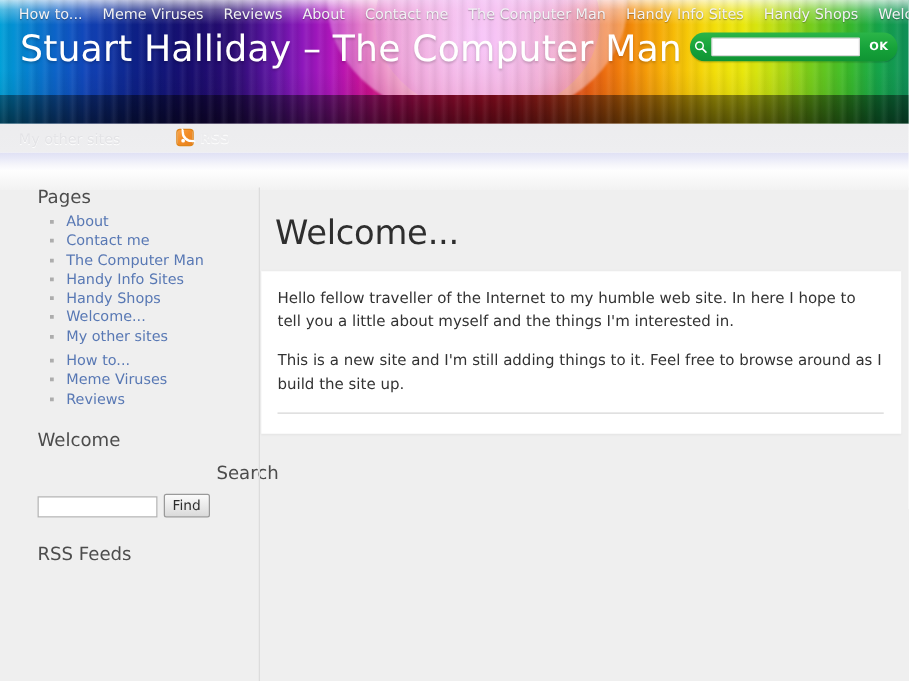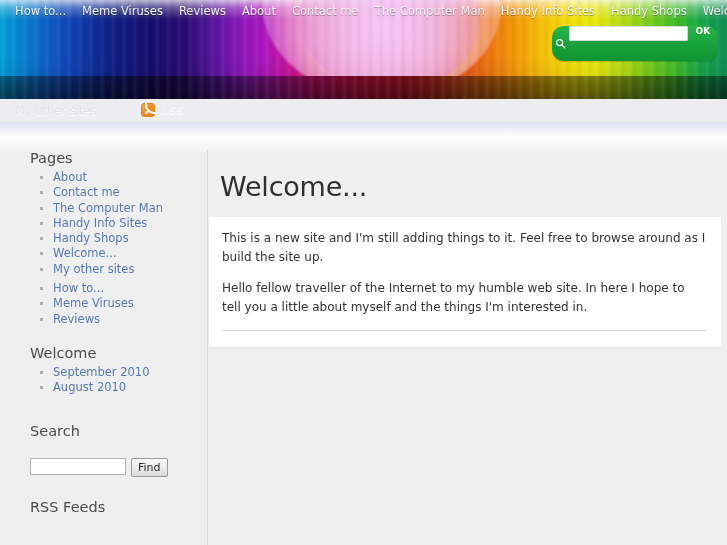--- a/index.html
+++ b/index.html
@@ -89,25 +89,26 @@
     letter-spacing: 0.1px;
     white-space: nowrap;
     text-shadow: 0 1px 2px rgba(0,0,0,0.18);
     z-index: 6;
   }
 
   
   .hdr-search {
     position: absolute;
     left: 552px; top: 26px;
-    width: 166px; height: 35px;
+    width: 166px; height: 23px;
     border-radius: 12px;
     background: linear-gradient(to bottom, #2bb548 0%, #16a23a 55%, #0f9433 100%);
     box-shadow: 0 1px 1px rgba(0,0,0,0.18);
     display: flex;
+    align-items: center;
     z-index: 7;
   }
   .hdr-search .mag {
     width: 17px; height: 100%;
     display: flex; align-items: center; justify-content: center;
     flex: 0 0 auto;
   }
   .hdr-search input {
     flex: 1 1 auto;
     height: 15px;
@@ -303,23 +304,23 @@
     width: 3px; height: 3px;
     background: #adadad;
   }
   .side-list a {
     color: #5878b4;
     text-decoration: none;
     cursor: pointer;
   }
 
   .search-box {
-    margin-top: 19px;
+    margin-top: 8px;
     display: flex;
-    align-items: flex-start;
+    align-items: flex-end;
     gap: 5px;
   }
   .search-box input {
     width: 96px;
     height: 17px;
     border: 1px solid #b3b3b3;
     background: #ffffff;
     font-size: 11px;
     padding: 0 3px;
     outline: none;
@@ -389,20 +390,21 @@
 <body>
 
 <div id="page">
 
   <div class="banner">
     <div class="glow"></div>
     <div class="glow2"></div>
     <div class="stripes"></div>
   </div>
 
+  <div class="site-title">Stuart Halliday – The Computer Man</div>
 
   <div class="hdr-search">
     <span class="mag">
       <svg width="11" height="11" viewBox="0 0 12 12" aria-hidden="true">
         <circle cx="5" cy="5" r="3.3" fill="none" stroke="#ffffff" stroke-width="1.3"></circle>
         <line x1="7.5" y1="7.5" x2="10.6" y2="10.6" stroke="#ffffff" stroke-width="1.5" stroke-linecap="round"></line>
       </svg>
     </span>
     <input type="text" value="" placeholder="" style="">
     <span class="ok">OK</span>
@@ -449,37 +451,33 @@
       <li><a>My other sites</a></li>
     </ul>
 
     <ul class="side-list">
       <li><a>How to...</a></li>
       <li><a>Meme Viruses</a></li>
       <li><a>Reviews</a></li>
     </ul>
 
     <h3 class="side-h" style="margin-top:18px;">Welcome</h3>
-    <ul class="side-list">
-      <li><a>September 2010</a></li>
-      <li><a>August 2010</a></li>
-    </ul>
-
-    <h3 class="side-h" style="margin-top:27px;">Search</h3>
+
+    <h3 class="side-h" style="margin-top:10px;text-align:right;">Search</h3>
     <div class="search-box">
       <input type="text" value="" placeholder="" style="">
       <button type="button">Find</button>
     </div>
 
     <h3 class="side-h" style="margin-top:22px;">RSS Feeds</h3>
   </div>
 
   <div class="main">
     <h1 class="main-title">Welcome...</h1>
 
     <div class="content-card">
+      <p class="wrap">Hello fellow traveller of the Internet to my humble web site. In here I hope to tell you a little about myself and the things I'm interested in.</p>
       <p class="wrap">This is a new site and I'm still adding things to it. Feel free to browse around as I build the site up.</p>
-      <p class="wrap">Hello fellow traveller of the Internet to my humble web site. In here I hope to tell you a little about myself and the things I'm interested in.</p>
       <hr>
     </div>
   </div>
 
 </div>
 
 </body></html>

